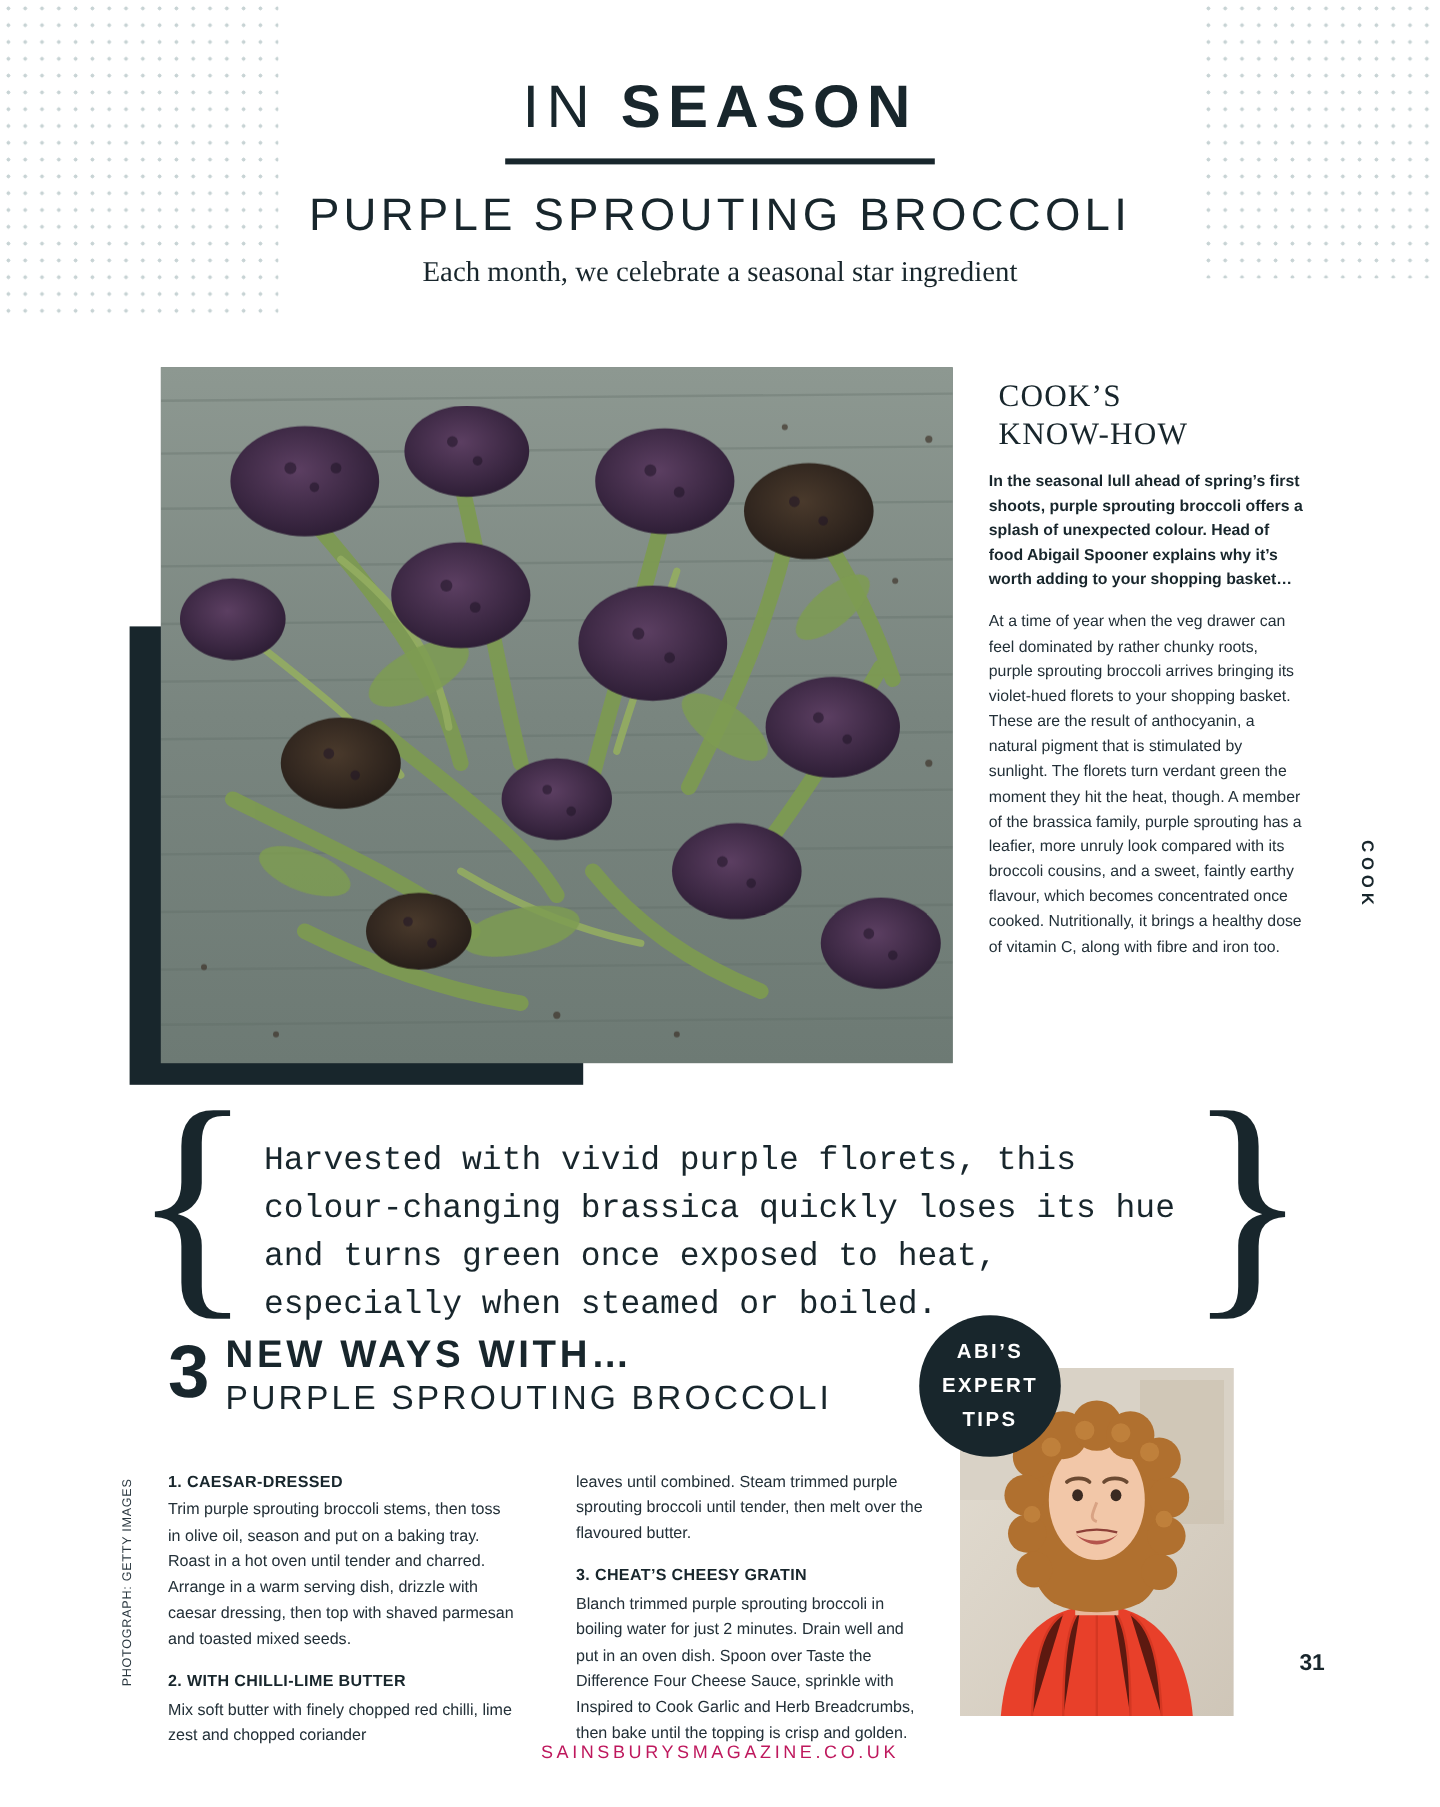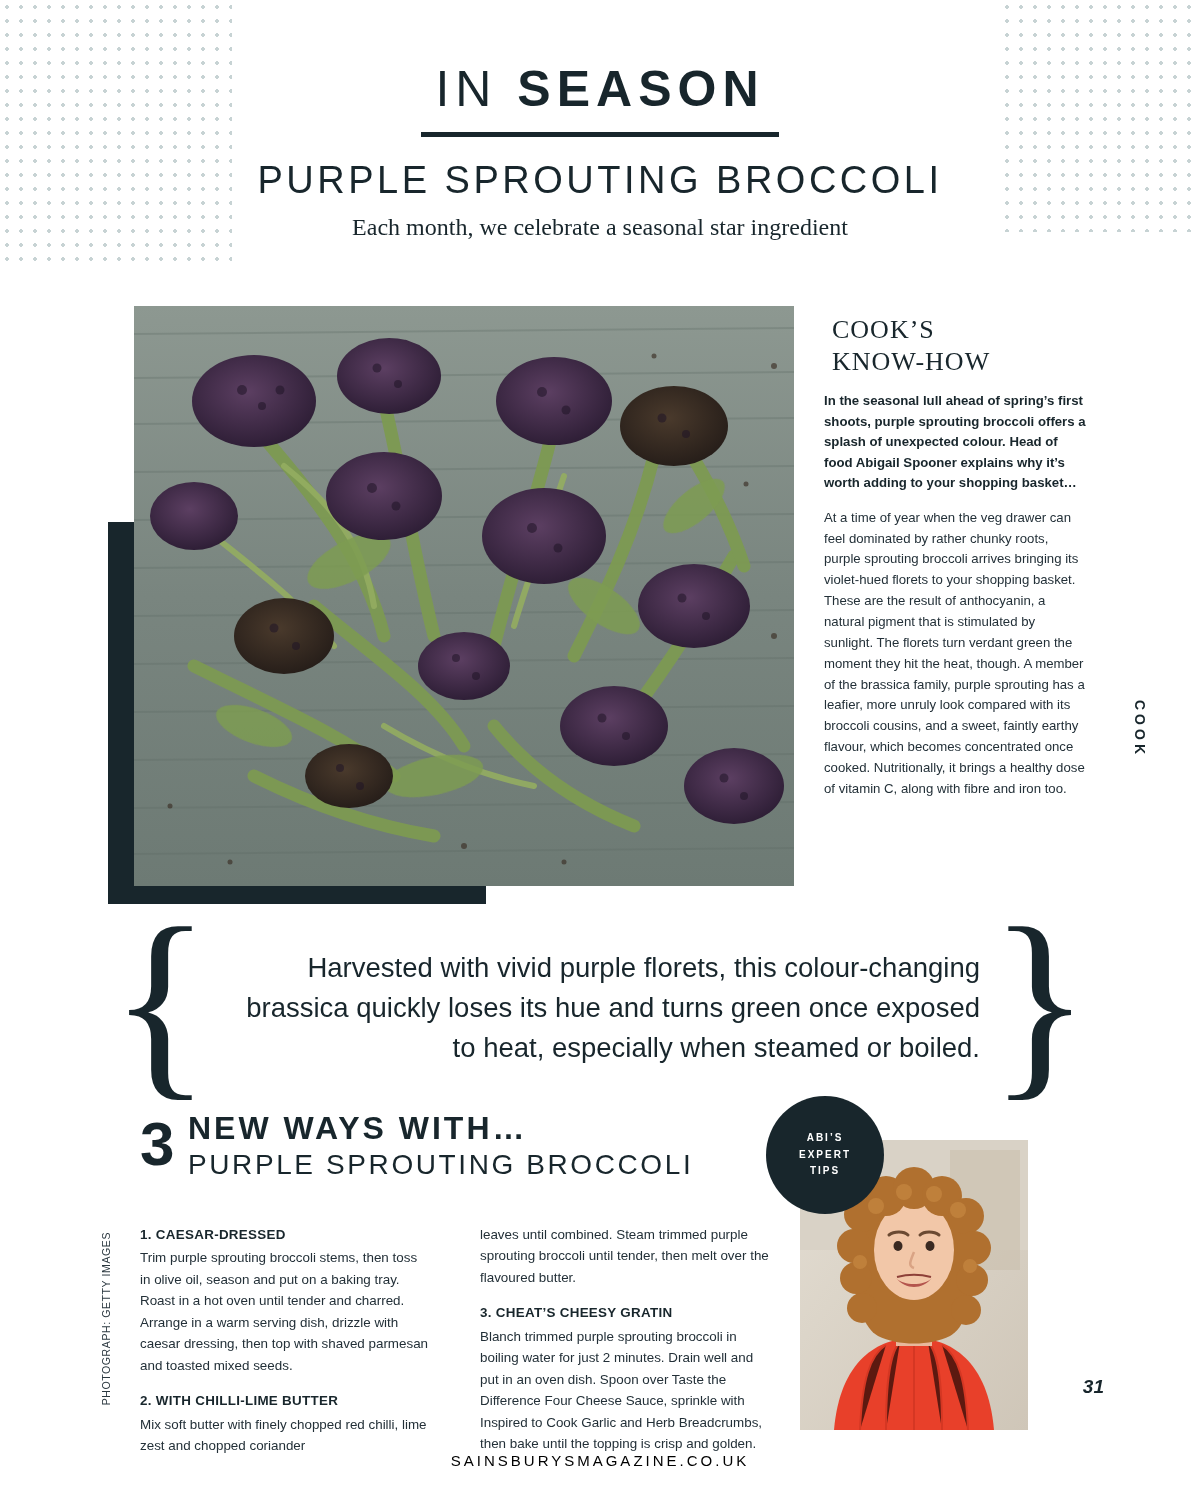--- a/index.html
+++ b/index.html
@@ -138,22 +138,22 @@
     color: #18262c;
     line-height: 1;
   }
   .brace-left  { left: 0; }
   .brace-right { right: 0; }
   .pullquote {
     position: absolute;
     left: 110px;
     top: 18px;
     width: 760px;
-    text-align: right;
-    font-family: Liberation Sans, sans-serif;
+    text-align: left;
+    font-family: Liberation Mono, monospace;
     font-size: 27.5px;
     line-height: 1.45;
     color: #18262c;
   }
 
   
   .ways-head {
     position: absolute;
     left: 140px;
     top: 1110px;
@@ -210,21 +210,21 @@
     top: 1096px;
     width: 118px;
     height: 118px;
     border-radius: 50%;
     background: #18262c;
     color: #fff;
     display: flex;
     align-items: center;
     justify-content: center;
     text-align: center;
-    font-size: 10px;
+    font-size: 17px;
     font-weight: 700;
     letter-spacing: 2px;
     line-height: 1.65;
     z-index: 3;
   }
   .abi-photo {
     position: absolute;
     left: 800px;
     top: 1140px;
     width: 228px;
@@ -247,30 +247,29 @@
   .footer {
     position: absolute;
     left: 0;
     top: 1452px;
     width: 1200px;
     text-align: center;
   }
   .footer .url {
     font-size: 15px;
     letter-spacing: 3px;
-    color: #000000;
+    color: #be185d;
   }
   .page-no {
     position: absolute;
     right: 96px;
     top: 1376px;
     font-size: 19px;
     font-weight: 700;
     color: #18262c;
-    font-style: italic;
   }
 </style>
 </head>
 <body>
 
 <div class="dots dots-left"></div>
 <div class="dots dots-right"></div>
 
 <div class="header">
   <div class="in-season"><span>IN </span><b>SEASON</b></div>

